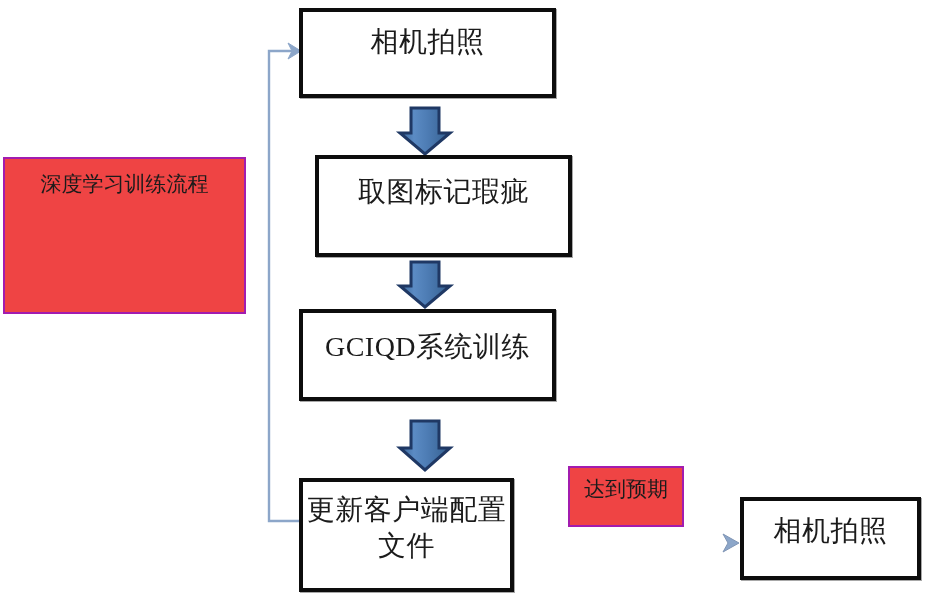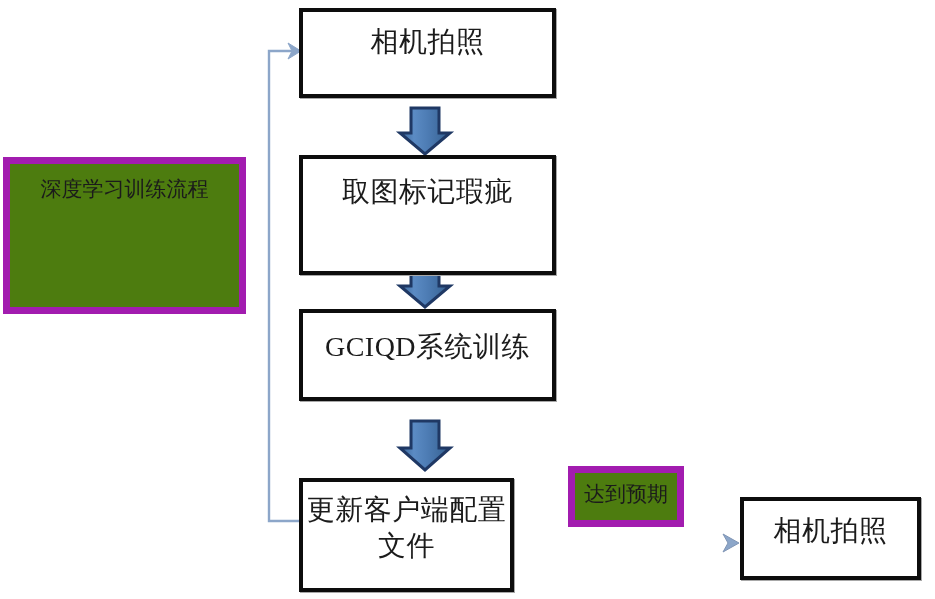--- a/index.html
+++ b/index.html
@@ -33,22 +33,22 @@
     font-size: 28px;
     line-height: 1.28;
     letter-spacing: 0.5px;
     white-space: pre-line;
   }
 
   
   .note-box {
     position: absolute;
     box-sizing: border-box;
-    background: #4d7c0f;
-    border: 7px solid #a21caf;
+    background: #ef4444;
+    border: 2px solid #a21caf;
   }
   .note-text {
     position: absolute;
     left: 0;
     right: 0;
     text-align: center;
     color: #1b1b1b;
     font-size: 21px;
     line-height: 1.3;
     white-space: pre-line;
@@ -107,21 +107,21 @@
   </svg>
 
   <div class="note-box" style="left:3px; top:157px; width:243px; height:157px;">
     <div class="note-text" style="top:12px;">深度学习训练流程</div>
   </div>
 
   <div class="proc-box" style="left:299px; top:8px; width:257px; height:90px;">
     <div class="proc-label" style="top:12px;">相机拍照</div>
   </div>
 
-  <div class="proc-box" style="left:299px; top:155px; width:257px; height:120px;">
+  <div class="proc-box" style="left:315px; top:155px; width:257px; height:102px;">
     <div class="proc-label" style="top:15px;">取图标记瑕疵</div>
   </div>
 
   <div class="proc-box" style="left:299px; top:478px; width:215px; height:114px;">
     <div class="proc-label" style="top:10px;">更新客户端配置
 文件</div>
   </div>
 
   <div class="proc-box" style="left:299px; top:309px; width:257px; height:92px;">
     <div class="proc-label" style="top:16px;">GCIQD系统训练</div>

